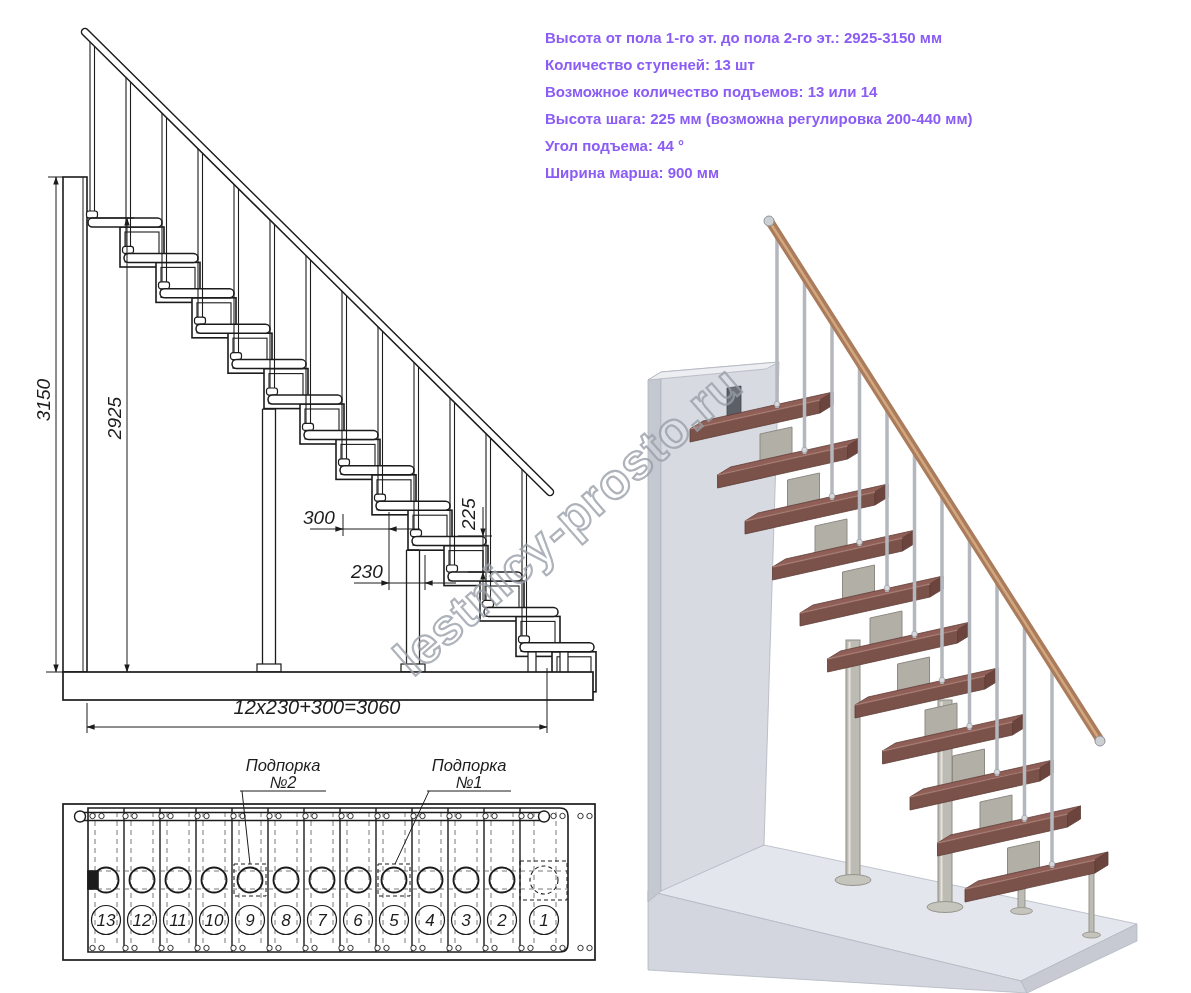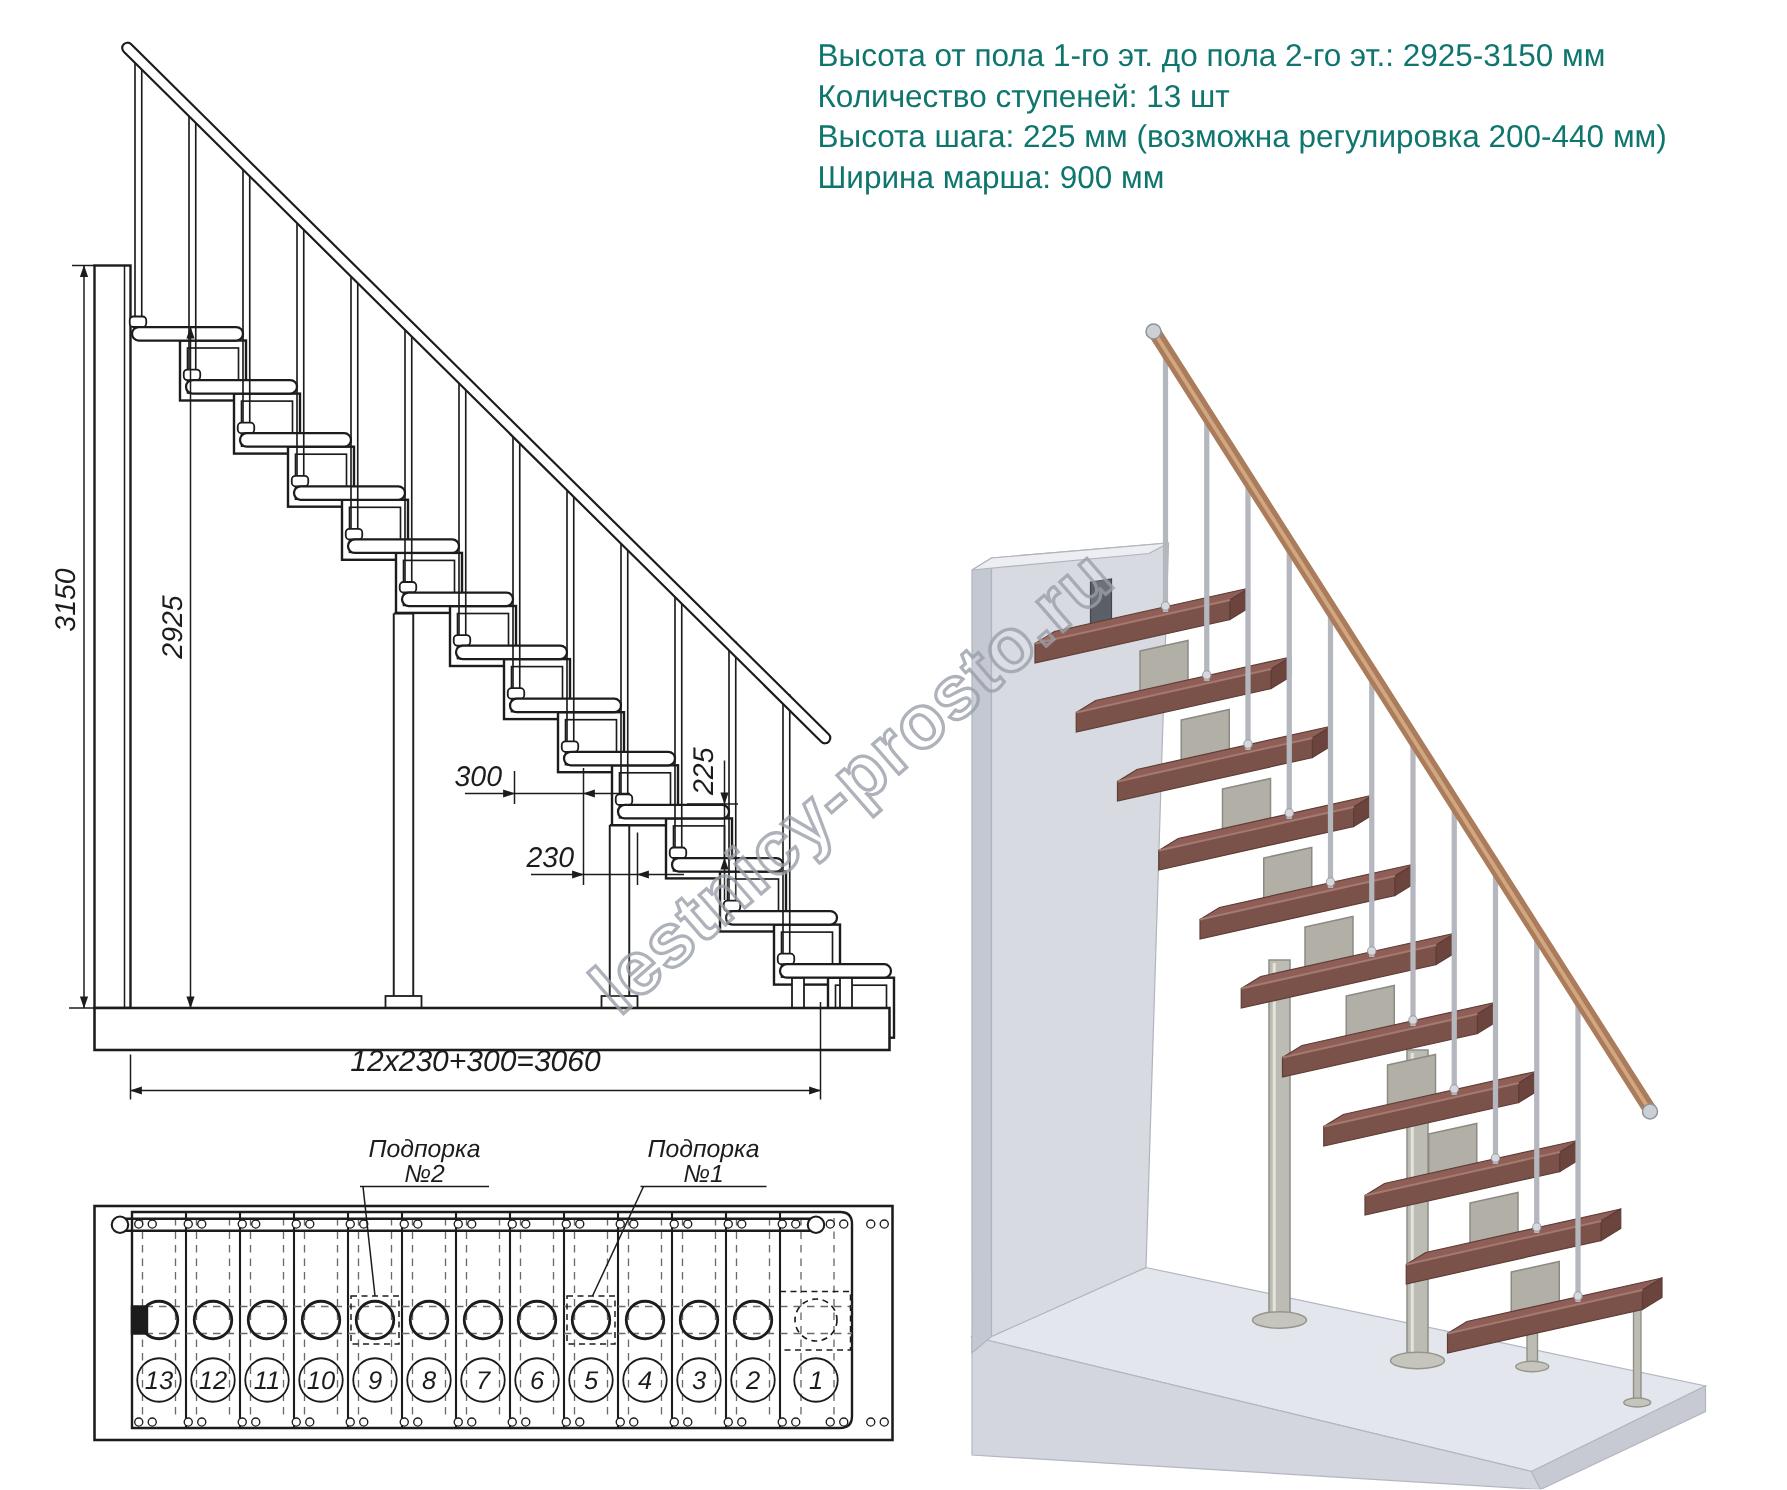--- a/index.html
+++ b/index.html
@@ -1,20 +1,20 @@
 <!DOCTYPE html>
 <html><head>
 <meta charset="utf-8">
 <style>
   html,body{margin:0;padding:0;background:#fff;}
   .stage{position:relative;width:1191px;height:993px;background:#fff;overflow:hidden;
          font-family:"Liberation Sans", sans-serif;}
   .stage svg{position:absolute;left:0;top:0;}
-  .specs{position:absolute;left:545px;top:24px;width:545px;color:#0f766e;
-         font-size:21px;line-height:27px;font-weight:400;}
+  .specs{position:absolute;left:545px;top:24px;width:545px;color:#8b5cf6;
+         font-size:15px;line-height:27px;font-weight:700;}
   .specs div{white-space:nowrap;}
   .dim-text{font-style:italic;font-size:19px;fill:#1c1c1c;}
   .dim-text-lg{font-style:italic;font-size:20px;fill:#1c1c1c;}
   .plan-label{font-style:italic;font-size:16.5px;fill:#1c1c1c;}
   .badge-num{font-style:italic;font-size:17px;fill:#1c1c1c;}
   .wm{font-weight:bold;font-size:50px;letter-spacing:1px;
       fill:rgba(255,255,255,0.15);stroke:#9aa0a9;stroke-width:2.2px;opacity:.8;}
 </style>
 </head>
 <body>
@@ -383,17 +383,19 @@
       <text class="plan-label" x="469" y="788">№1</text>
     </g>
   </g>
 
   <text class="wm" transform="translate(413,678) rotate(-41)">lestnicy-prosto.ru</text>
 </svg>
 
 <div class="specs">
   <div>Высота от пола 1-го эт. до пола 2-го эт.: 2925-3150 мм</div>
   <div>Количество ступеней: 13 шт</div>
+  <div>Возможное количество подъемов: 13 или 14</div>
   <div>Высота шага: 225 мм (возможна регулировка 200-440 мм)</div>
+  <div>Угол подъема: 44 °</div>
   <div>Ширина марша: 900 мм</div>
 </div>
 
 </div>
 
 </body></html>

